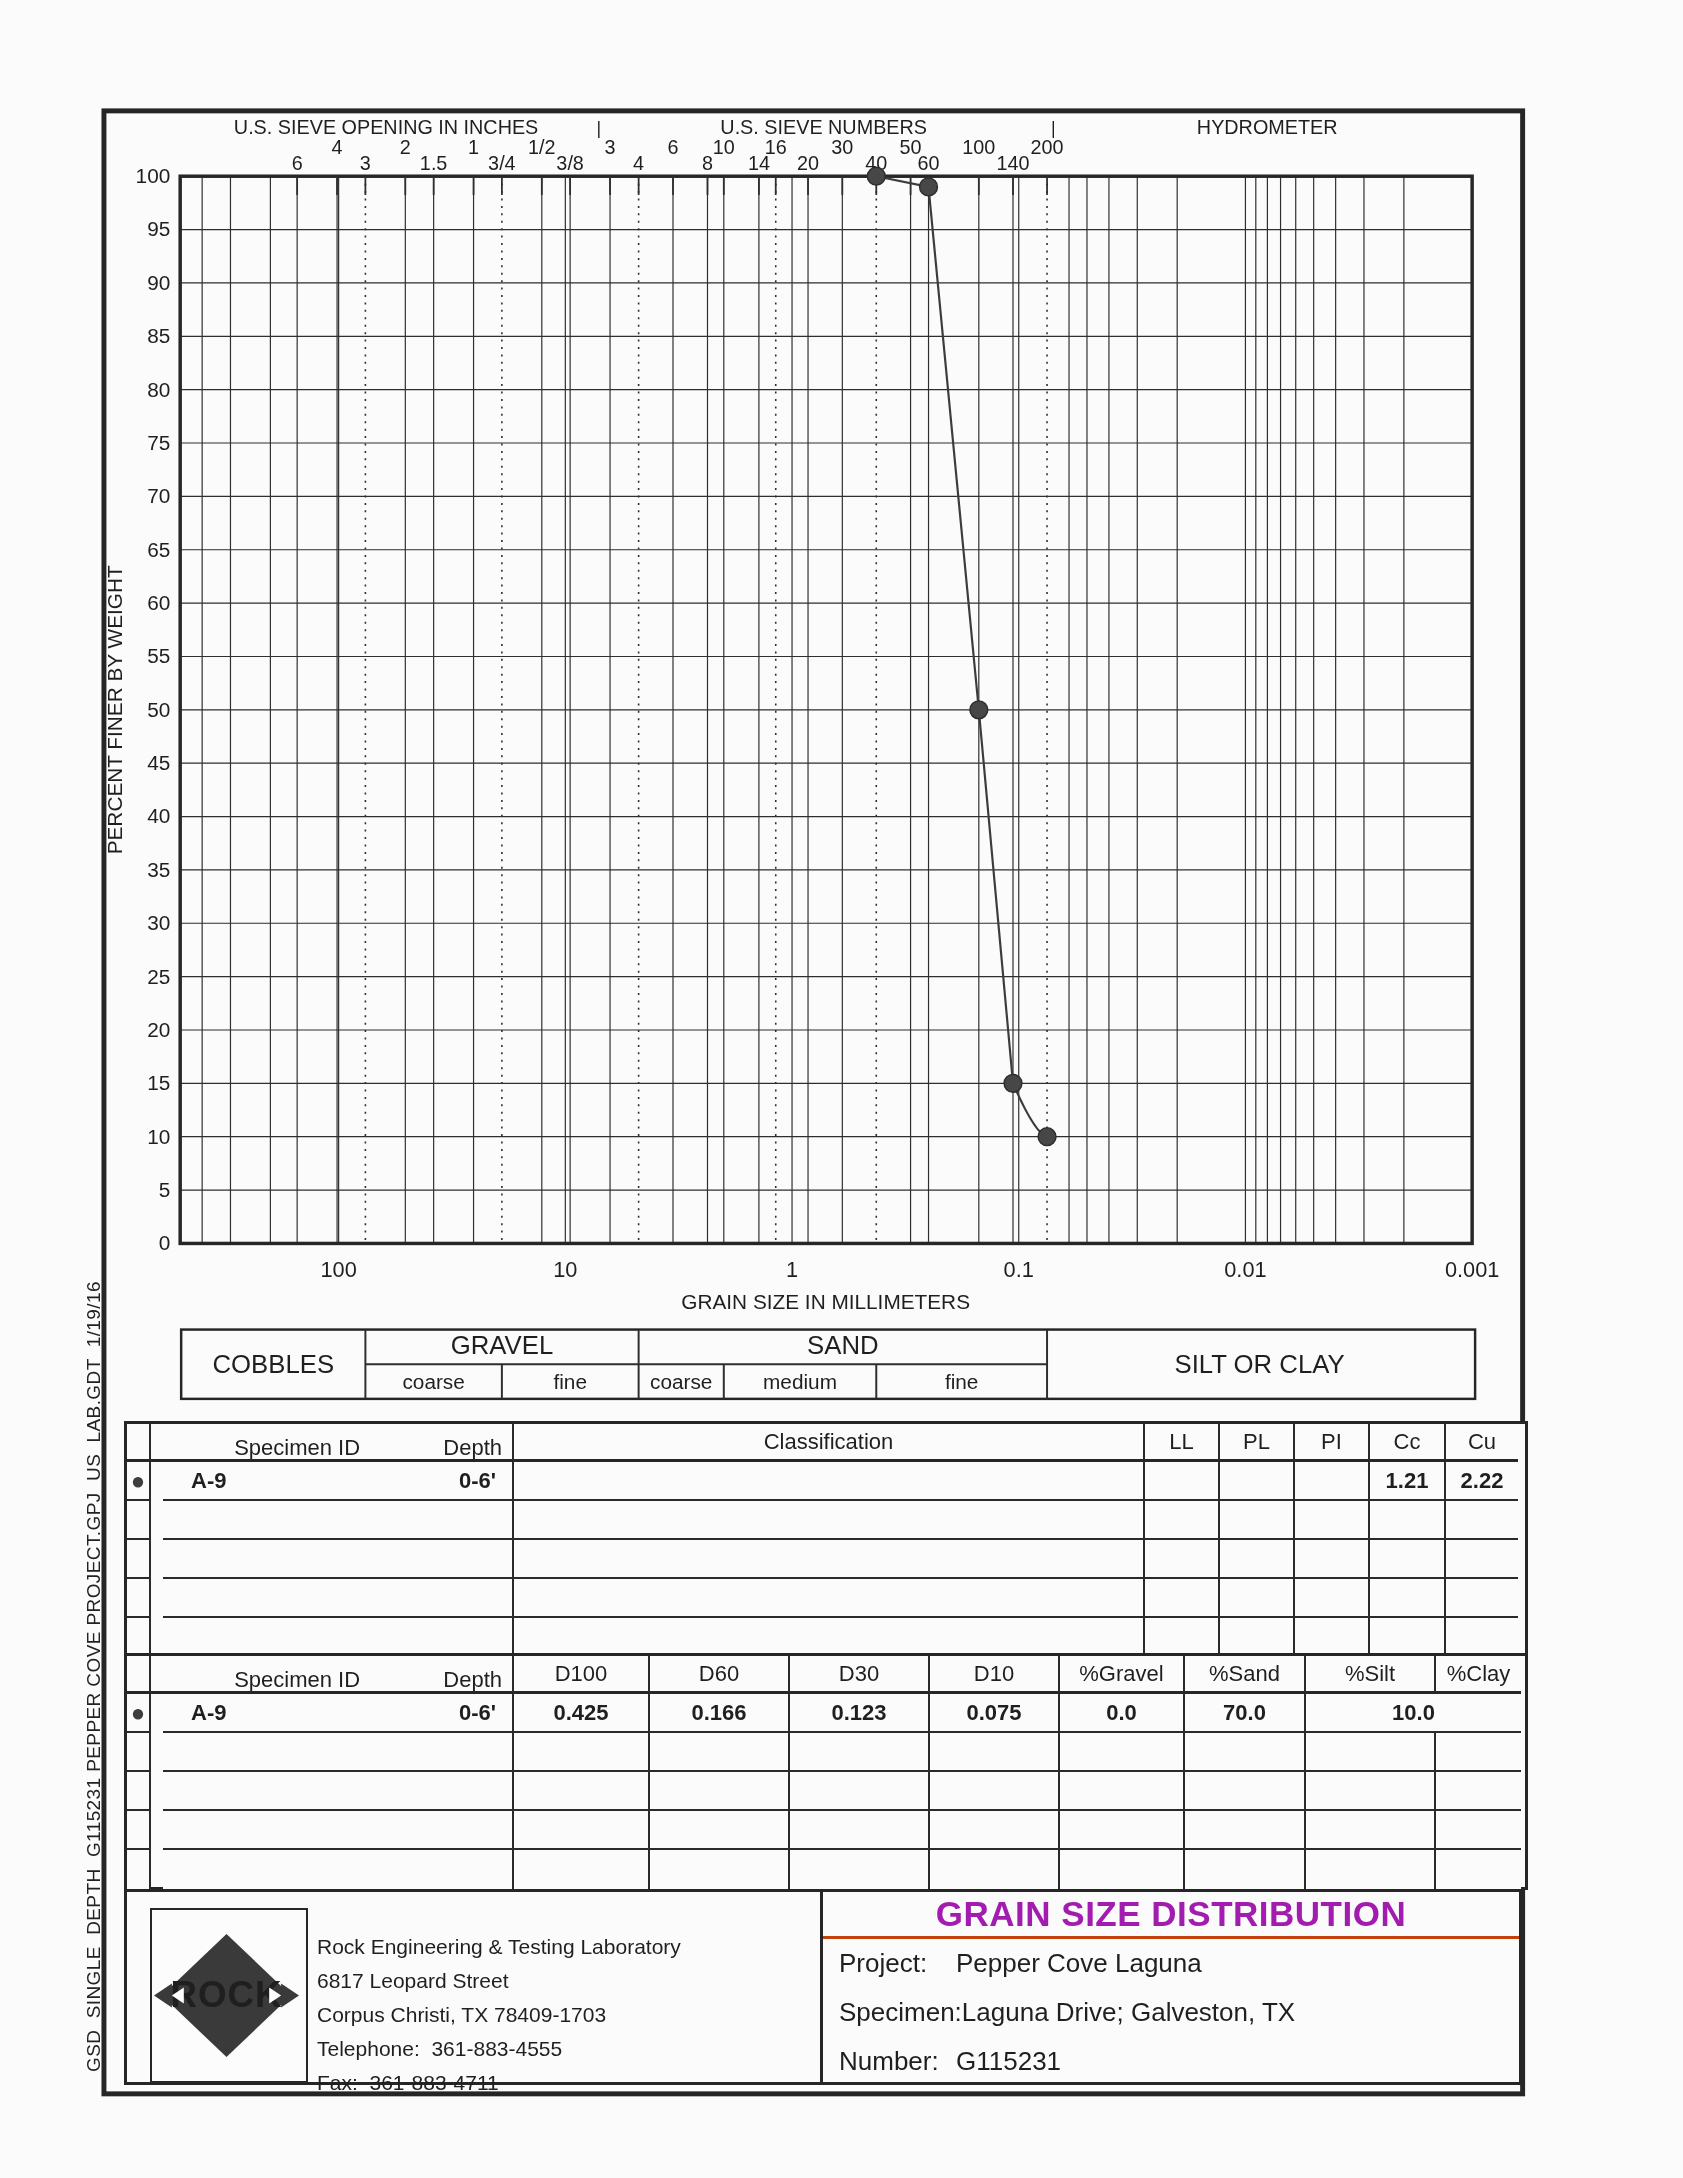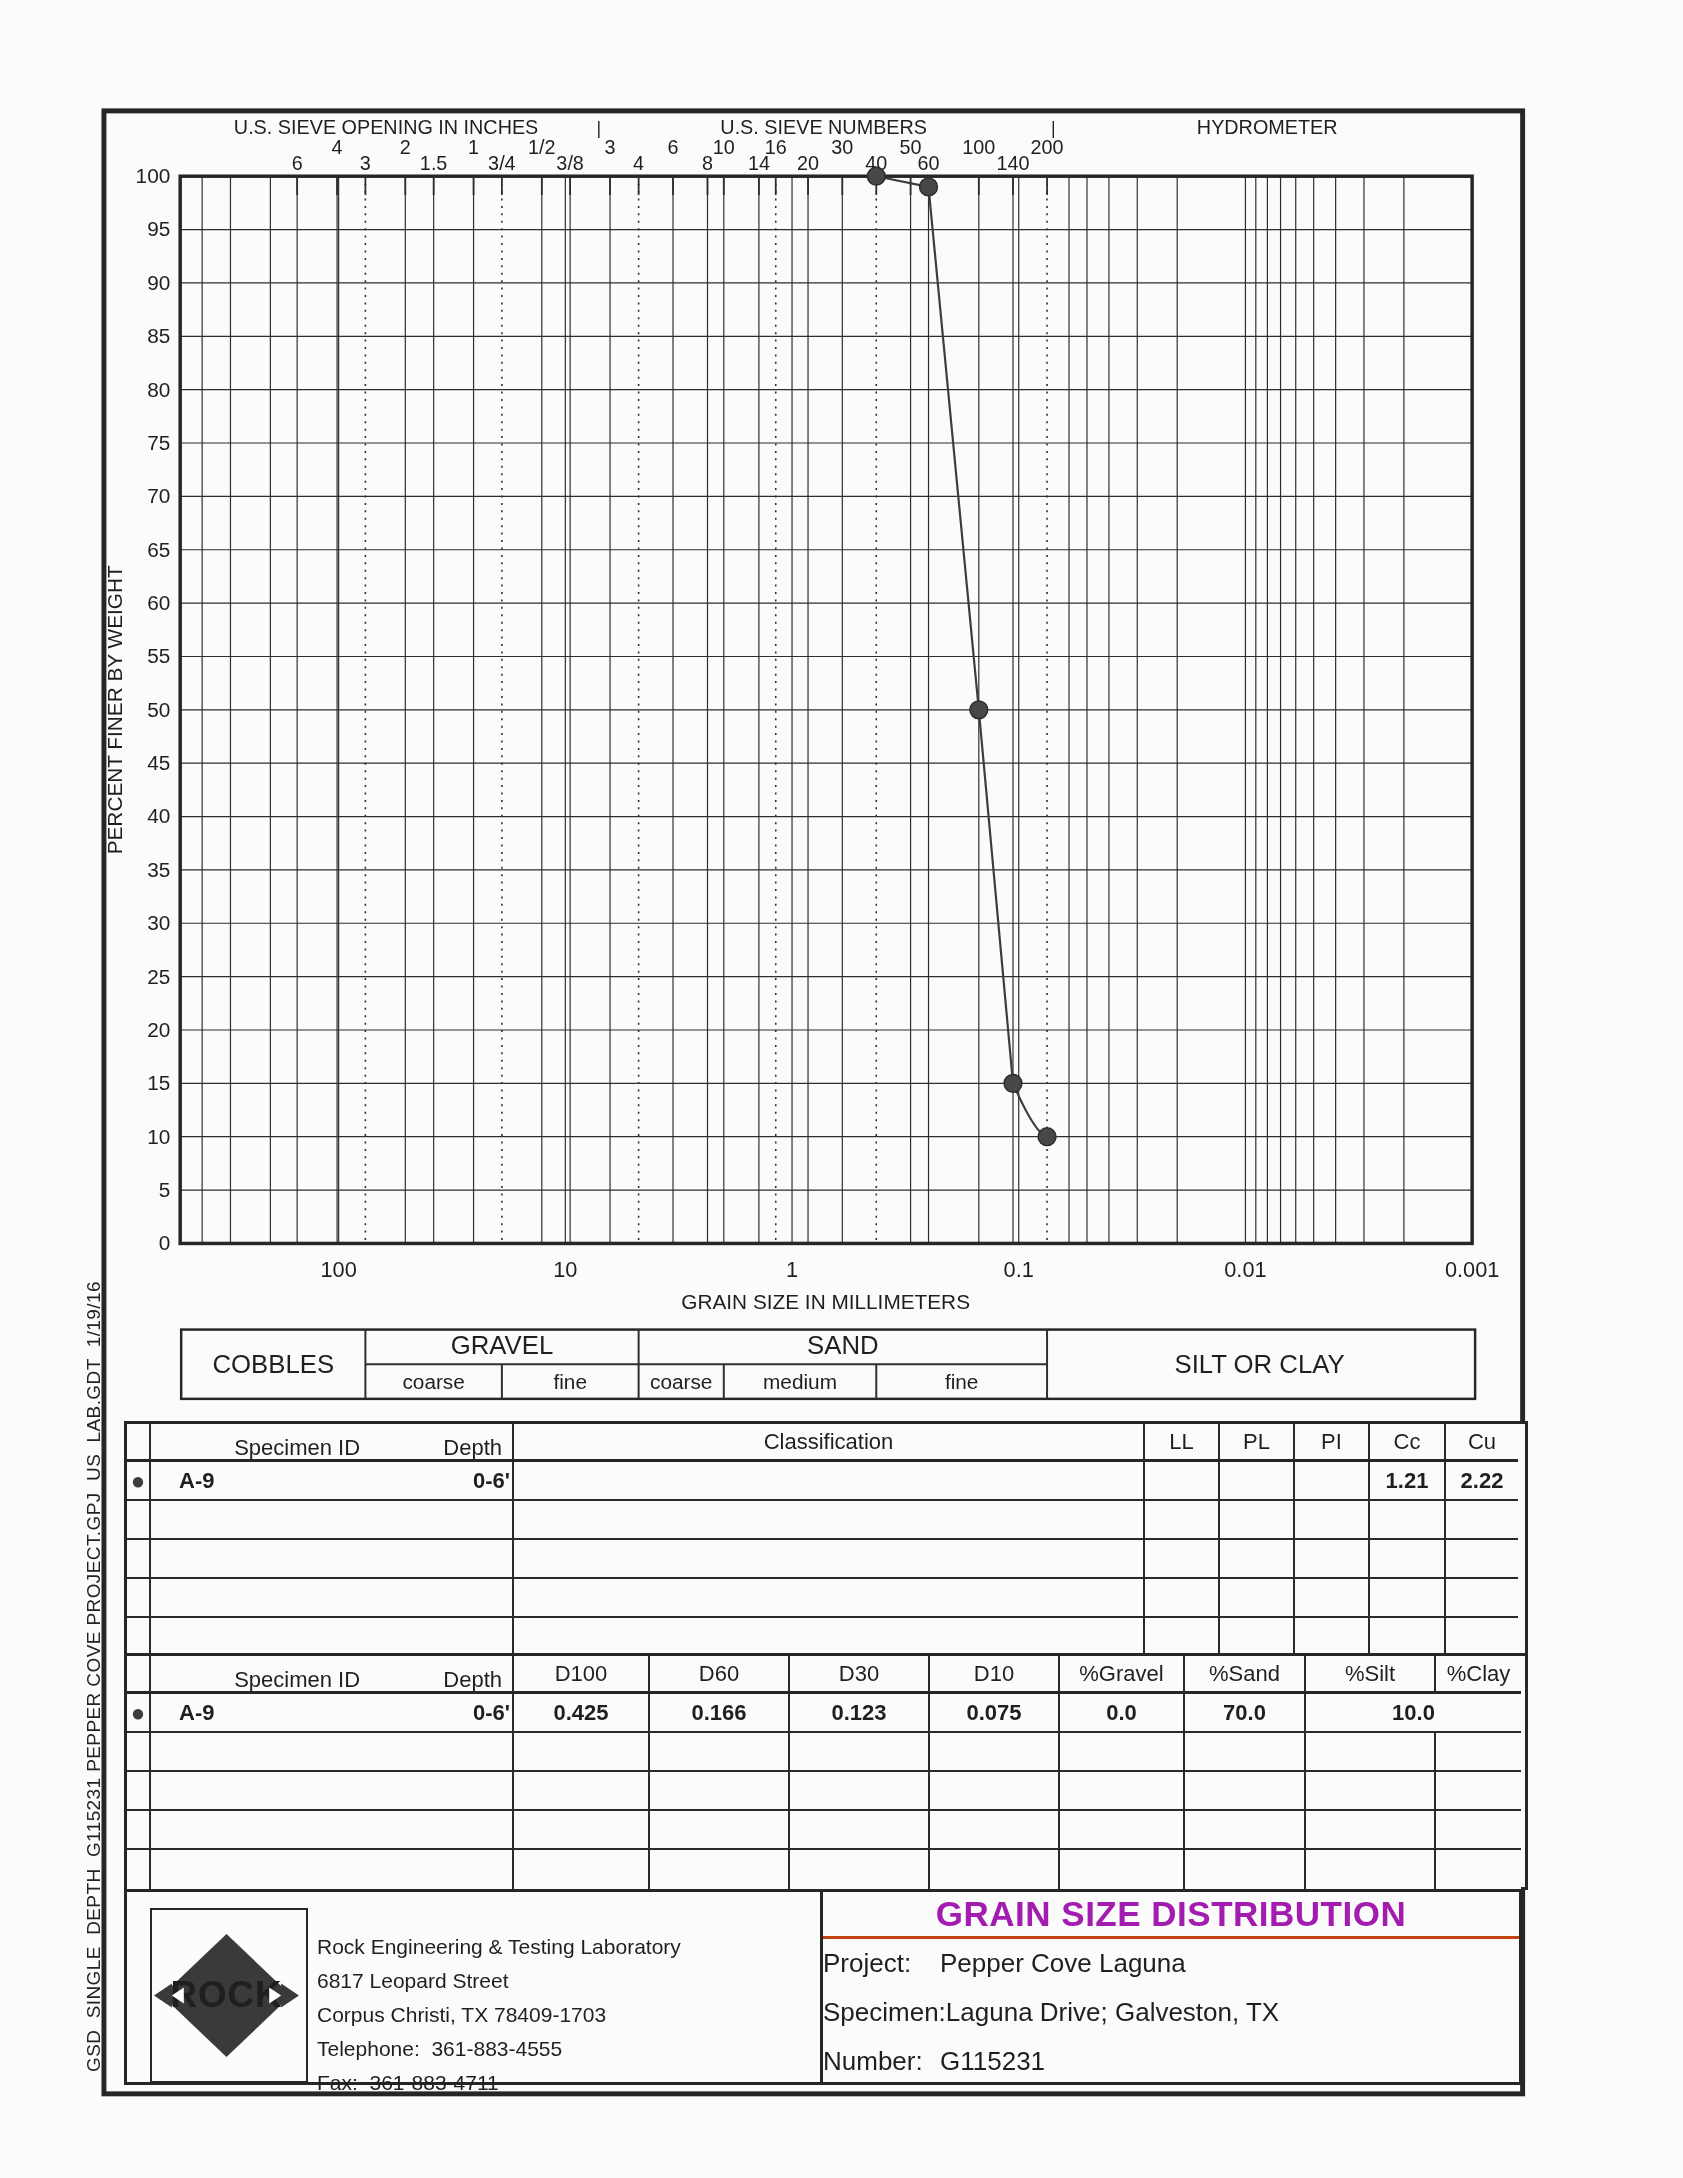--- a/index.html
+++ b/index.html
@@ -12,31 +12,31 @@
   .cell{border-right:2px solid #2a2a2a;border-bottom:2px solid #2a2a2a;
         display:flex;align-items:center;justify-content:center;
         font-size:22px;overflow:hidden;background:#fbfbfb;}
   .cell.last{border-right:none;}
   .cell.hdr{border-bottom:3px solid #262626;}
   .cell.norb{border-bottom:none;}
   .cell.val{font-weight:700;}
   .specdepth{justify-content:space-between;padding:12px 10px 0 0;align-items:center;}
   .specdepth .sd-l{flex:1;text-align:center;}
   .specdepth .sd-r{text-align:right;}
-  .row-specdepth{justify-content:space-between;padding:0 2px 0 28px;}
+  .row-specdepth{justify-content:space-between;padding:0 16px 0 28px;margin-left:12px;}
   .bulletcell{font-size:24px;color:#3d3d3d;}
   
   .tblock{position:absolute;left:124px;top:1889px;width:1398px;height:196px;
           border:3px solid #262626;background:#fbfbfb;box-sizing:border-box;}
   .tb-divider{position:absolute;left:693px;top:0;bottom:0;width:3px;background:#262626;}
   .tb-right{position:absolute;left:696px;top:0;right:0;bottom:0;}
   .tb-title{height:44px;border-bottom:3px solid #c2410c;display:flex;
             align-items:center;justify-content:center;font-size:35px;font-weight:700;
             letter-spacing:0.5px;color:#a21caf;}
-  .tb-field{height:49px;display:flex;align-items:center;font-size:26px;}
+  .tb-field{height:49px;display:flex;align-items:center;padding-left:16px;font-size:26px;}
   .tb-field .lbl{display:inline-block;min-width:117px;}
   .logo-box{position:absolute;left:23px;top:16px;width:154px;height:171px;
             border:2.5px solid #262626;background:#fcfcfc;display:flex;
             align-items:center;justify-content:flex-start;}
   .addr{position:absolute;left:190px;top:38px;font-size:21px;line-height:34px;white-space:pre;}
   
   .sidebar-note{position:absolute;left:83px;top:2072px;width:685px;
                 transform:rotate(-90deg);transform-origin:top left;
                 font-size:19px;letter-spacing:0.4px;white-space:pre;color:#222;}
 </style>

